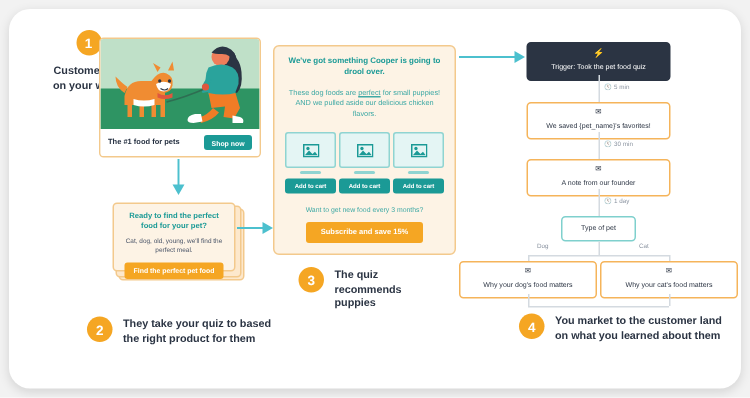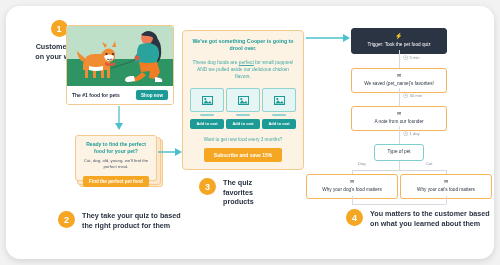--- a/index.html
+++ b/index.html
@@ -284,21 +284,21 @@
         <button class="product-btn">Add to cart</button>
       </div>
     </div>
 
     <div class="rec-sub">Want to get new food every 3 months?</div>
     <button class="rec-cta">Subscribe and save 15%</button>
   </div>
 
   <div class="step" id="step3">
     <div class="step-badge">3</div>
-    <div class="step-text">The quiz favorites products</div>
+    <div class="step-text">The quiz recommends puppies</div>
   </div>
 
   <svg class="connector" style="left:300px;top:26px" width="46" height="12">
     <line x1="0" y1="6" x2="38" y2="6" stroke="#4cc0ce" stroke-width="1.3"></line>
     <path d="M37 2 L44 6 L37 10 Z" fill="#4cc0ce"></path>
   </svg>
 
   <div class="flow">
 
     <div class="flow-node node-trigger">
@@ -355,16 +355,16 @@
       <span>Why your cat's food matters</span>
     </div>
 
     <div class="flow-line vline" style="left:46px;top:168px;height:8px"></div>
     <div class="flow-line vline" style="left:140px;top:168px;height:8px"></div>
     <div class="flow-line hline" style="left:46px;top:176px;width:94px"></div>
   </div>
 
   <div class="step" id="step4">
     <div class="step-badge">4</div>
-    <div class="step-text">You matters to the customer based on what you learned about them</div>
+    <div class="step-text">You market to the customer land on what you learned about them</div>
   </div>
 
 </div>
 
 </body></html>

